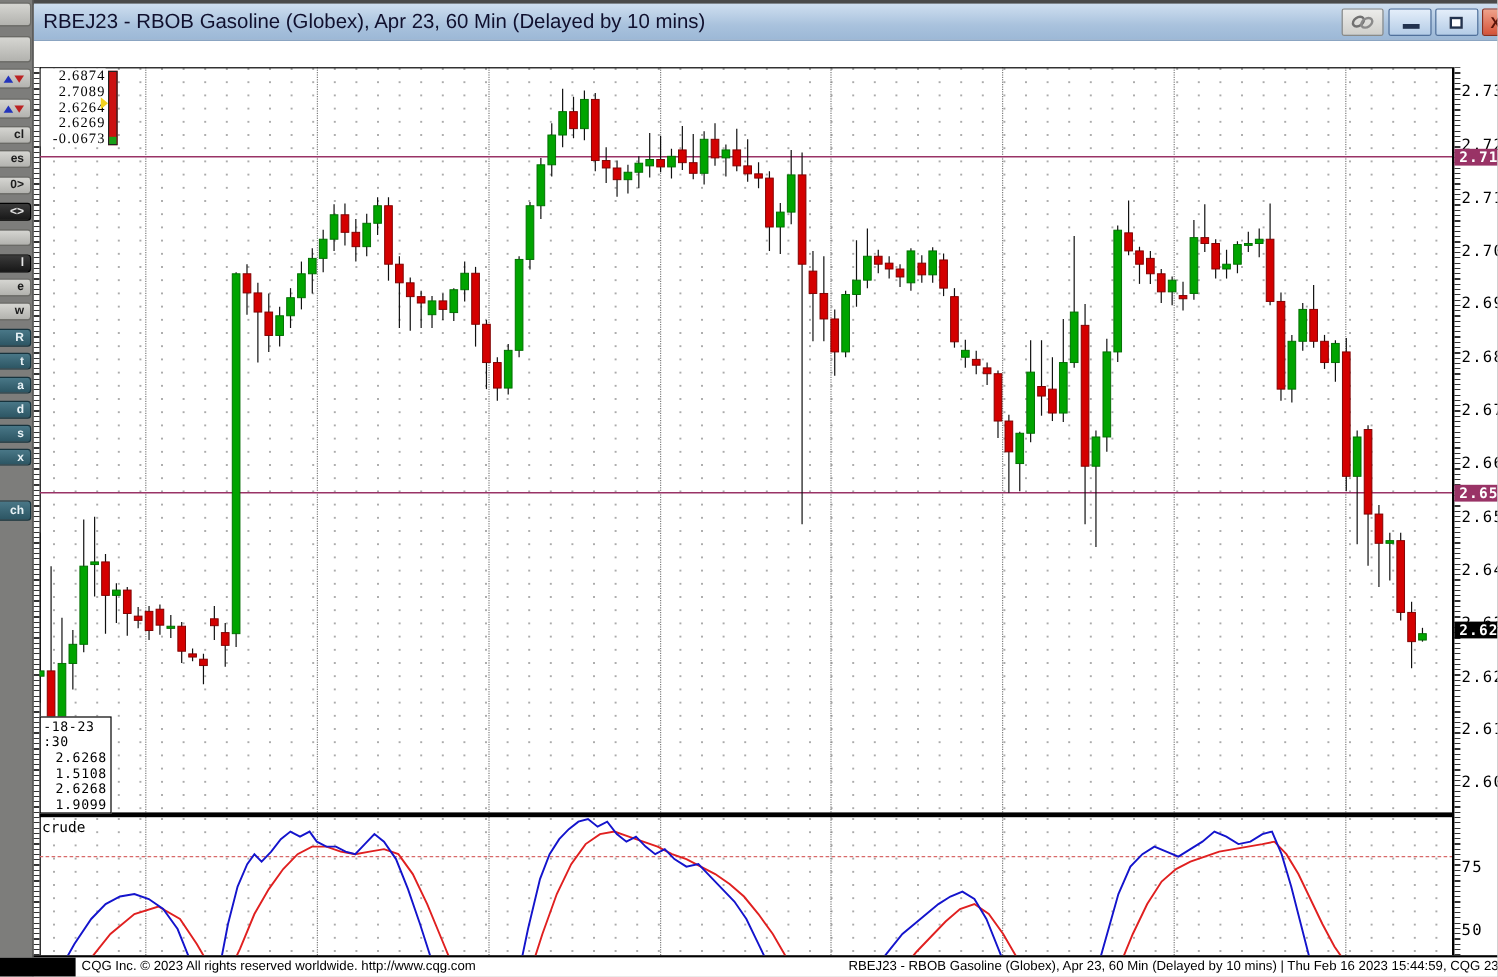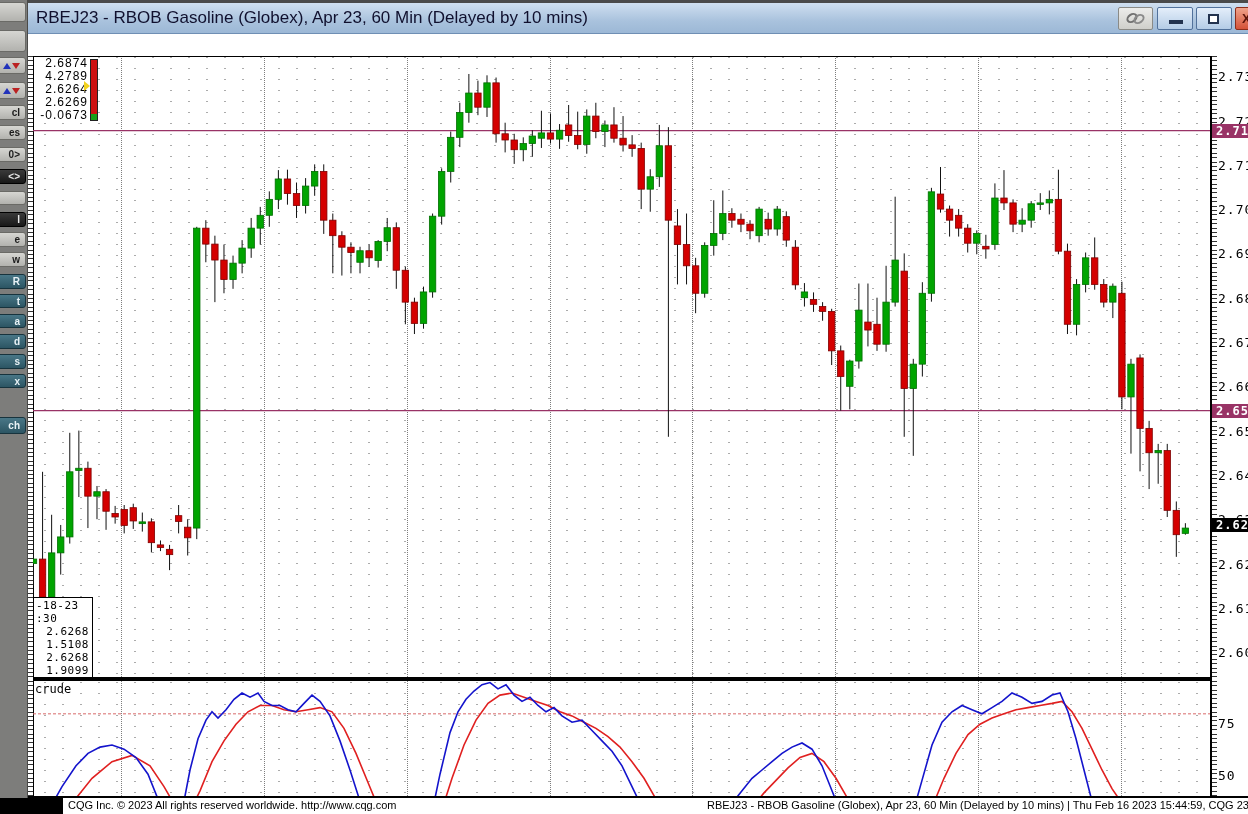--- a/index.html
+++ b/index.html
@@ -59,21 +59,21 @@
   .vsession { position:absolute; top:0; width:0; border-left:1px dotted #7d7d7d; }
 
   
   .axlabel { position:absolute; left:1218px; width:30px; font-family:"DejaVu Sans Mono", monospace;
     font-size:13px; color:#000; white-space:nowrap; letter-spacing:1px; }
   .axbox { position:absolute; left:1212px; width:36px; height:14px; font-family:"DejaVu Sans Mono", monospace;
     font-size:12px; font-weight:bold; color:#fff; padding-left:4px; letter-spacing:1px; z-index:30; }
 
   
   #quote-panel { left:34px; top:57px; width:54px; background:#fff; z-index:20;
-    font-family:Liberation Sans, sans-serif; font-size:12px; color:#000; text-align:right; }
+    font-family:Liberation Serif, serif; font-size:12px; color:#000; text-align:right; }
   #quote-panel div { height:13px; line-height:13px; letter-spacing:1px; }
   #depth-bar { left:90px; top:59px; width:8px; height:62px; background:#cc1111; border:1px solid #222; z-index:20; }
   #depth-green { left:91px; top:114px; width:6px; height:6px; background:#18a018; z-index:21; }
   #depth-marker { left:84px; top:81px; width:0; height:0; z-index:22;
     border-top:5px solid transparent; border-bottom:5px solid transparent; border-left:6px solid #f2d21f; }
 
   
   #info-box { left:33px; top:597px; width:60px; height:81px; background:#fff; border:1px solid #000;
     z-index:20; font-family:"DejaVu Sans Mono", monospace; font-size:11px; color:#000; padding-top:1px; }
   #info-box .ln { height:13px; line-height:13px; padding-left:2px; letter-spacing:0.5px; }
@@ -454,21 +454,21 @@
       <div class="axlabel" style="top: 645.1px;">2.60</div>
       <div class="axbox" style="top: 123.689px; background: rgb(153, 51, 102);">2.71</div>
       <div class="axbox" style="top: 403.665px; background: rgb(153, 51, 102);">2.65</div>
       <div class="axbox" style="top: 517.959px; background: rgb(0, 0, 0);">2.62</div>
       <div class="axlabel" style="top: 716px;">75</div>
       <div class="axlabel" style="top: 768px;">50</div>
     </div>
 
   <div class="abs" id="quote-panel">
       <div>2.6874</div>
-      <div>4.2789</div>
+      <div>2.7089</div>
       <div>2.6264</div>
       <div>2.6269</div>
       <div>-0.0673</div>
     </div>
   <div class="abs" id="depth-bar"></div>
   <div class="abs" id="depth-green"></div>
   <div class="abs" id="depth-marker"></div>
 
   <div class="abs" id="info-box">
       <div class="ln">-18-23</div>

